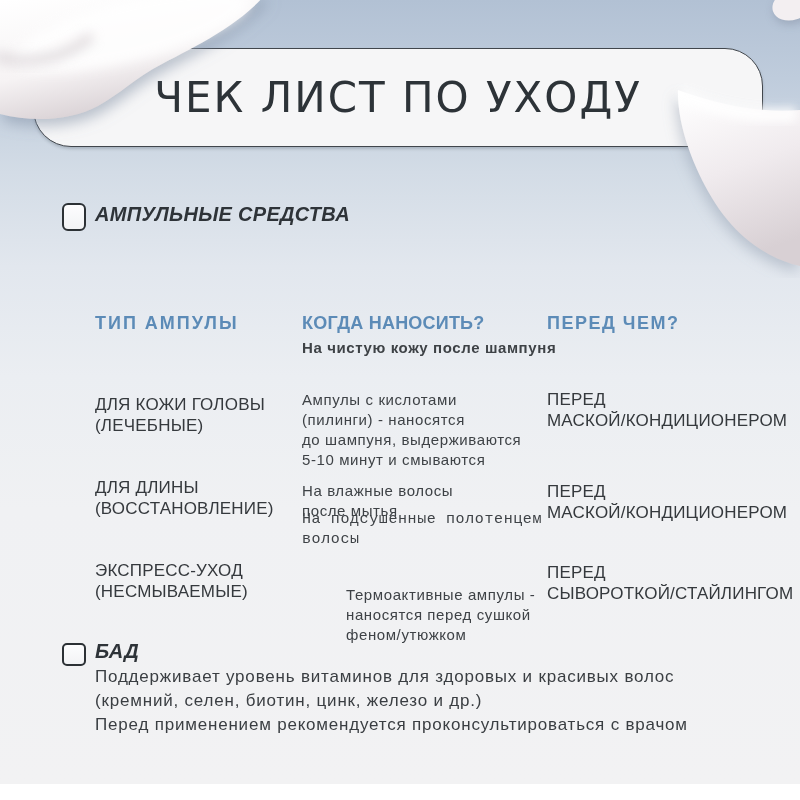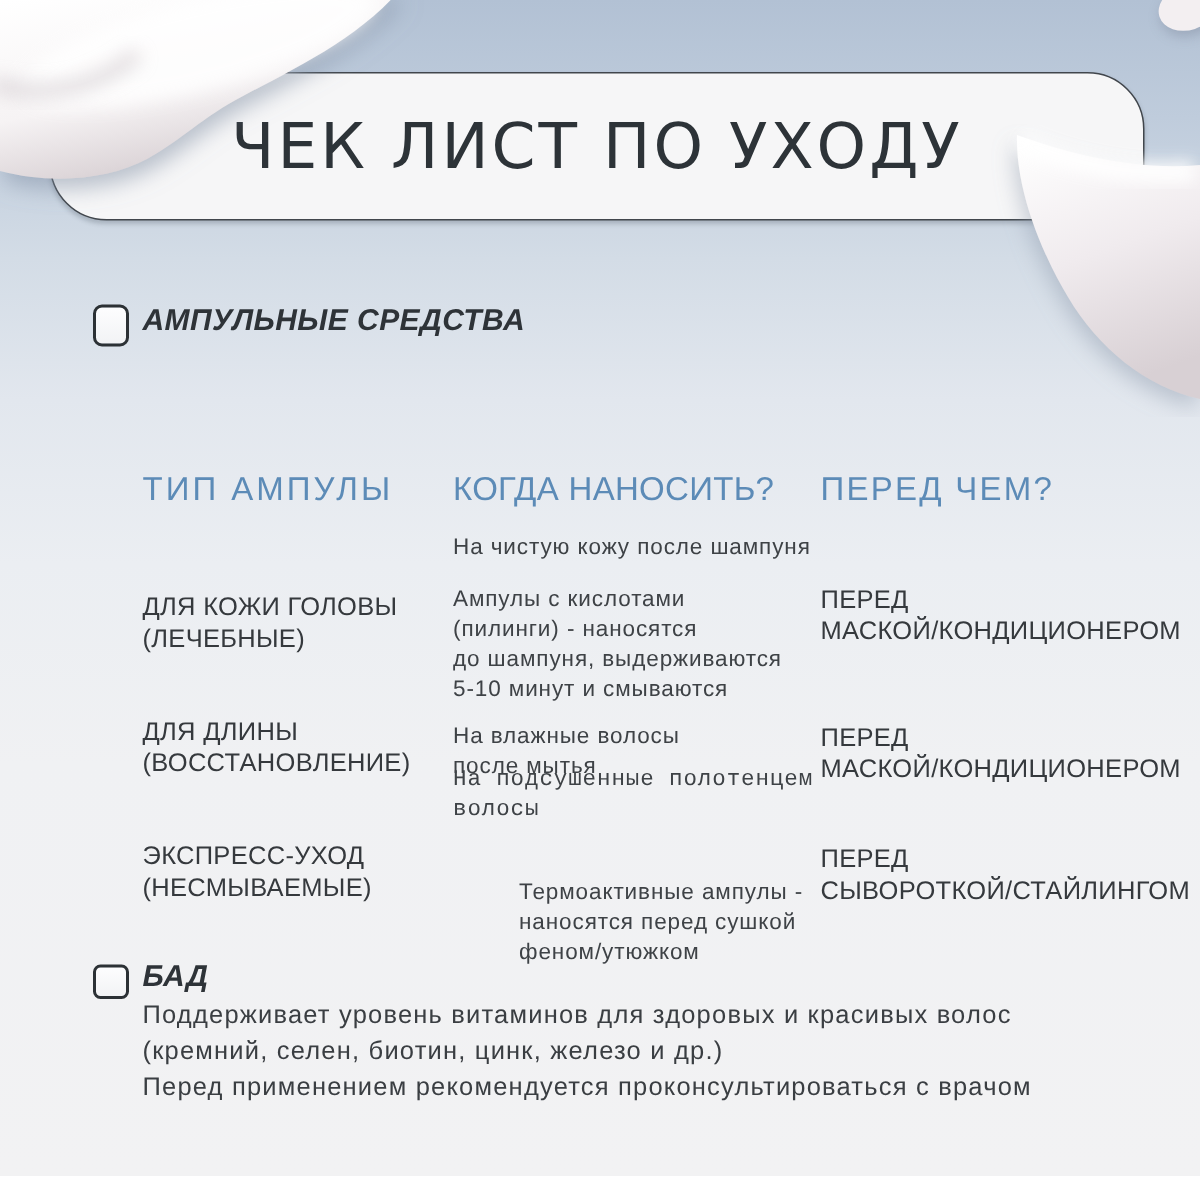--- a/index.html
+++ b/index.html
@@ -43,30 +43,30 @@
   .h-ampoules{left:95px;top:203px;font-size:20px;letter-spacing:.3px;}
   .h-bad{left:95px;top:640px;font-size:20px;letter-spacing:.3px;}
   .sec-desc{
     position:absolute;margin:0;font-size:17px;line-height:24px;letter-spacing:.8px;
     color:#3a3e42;white-space:pre-line;z-index:4;
   }
   .d-ampoules{left:95px;top:230px;}
   .d-bad{left:95px;top:665px;}
   
   .th{
-    position:absolute;font-weight:400;font-size:22px;color:#5c8bb7;
+    position:absolute;font-weight:700;font-size:18px;color:#5c8bb7;
     white-space:nowrap;z-index:4;
   }
   .th1{left:95px;top:313px;letter-spacing:2px;}
   .th2{left:302px;top:313px;letter-spacing:.2px;}
   .th3{left:547px;top:313px;letter-spacing:1.5px;}
   .cell{position:absolute;white-space:pre-line;z-index:4;margin:0;}
   .label{font-weight:400;font-size:17px;line-height:21px;color:#35393d;letter-spacing:.2px;}
   .body15{font-size:15px;line-height:20px;color:#3e4246;letter-spacing:.6px;}
-  .r1c2a{left:302px;top:355px;}
+  .r1c2a{left:302px;top:338px;font-weight:bold;}
   .r1c1 {left:95px; top:394px;}
   .r1c2b{left:302px;top:390px;}
   .r1c3 {left:547px;top:389px;}
   .r2c1 {left:95px; top:477px;}
   .r2c2 {left:302px;top:481px;}
   .r2c3 {left:547px;top:481px;}
   .r3c2a{left:302px;top:510px;font-family:Liberation Mono, monospace;}
   .r3c1 {left:95px; top:560px;}
   .r3c3 {left:547px;top:562px;}
   .r3c2b{left:302px;top:585px;margin-left:44px;}

